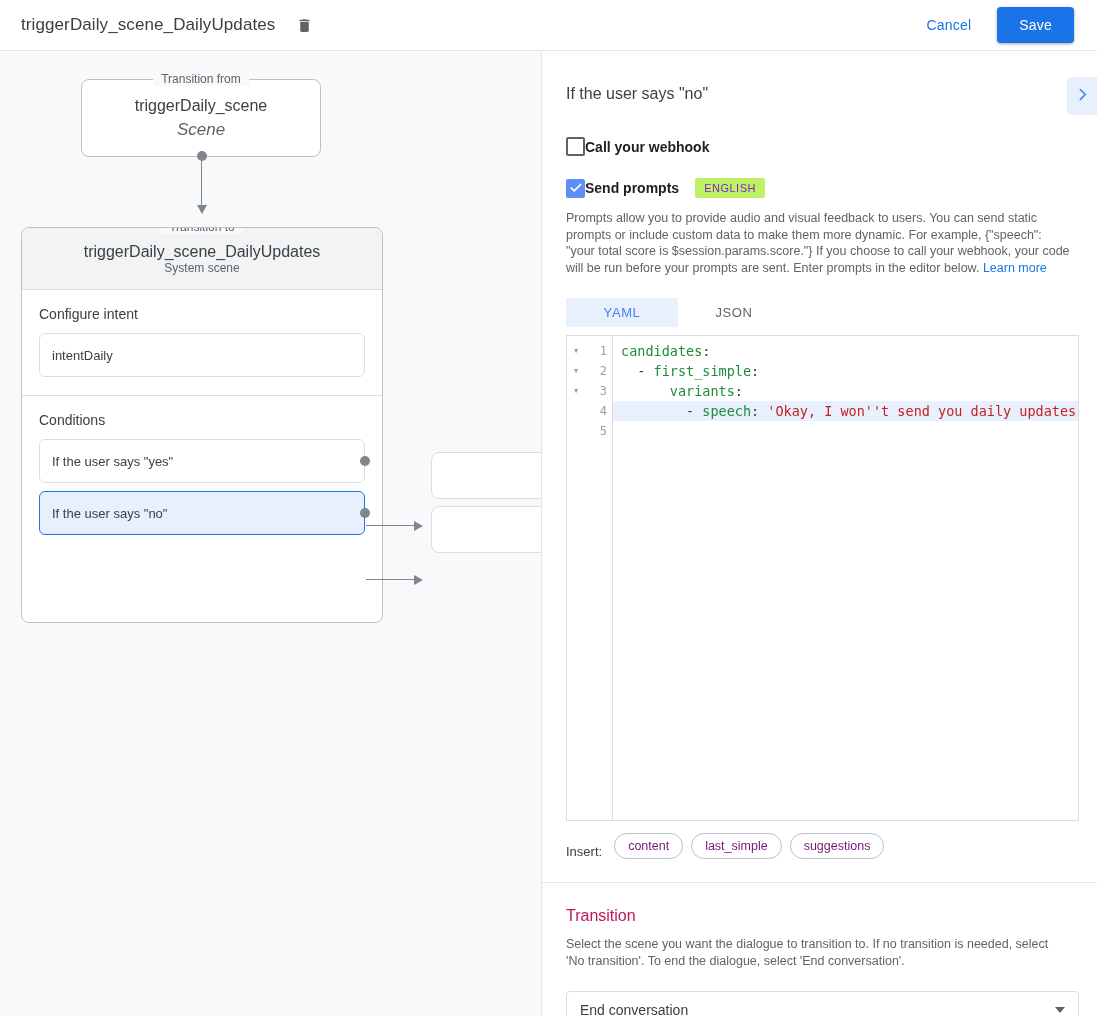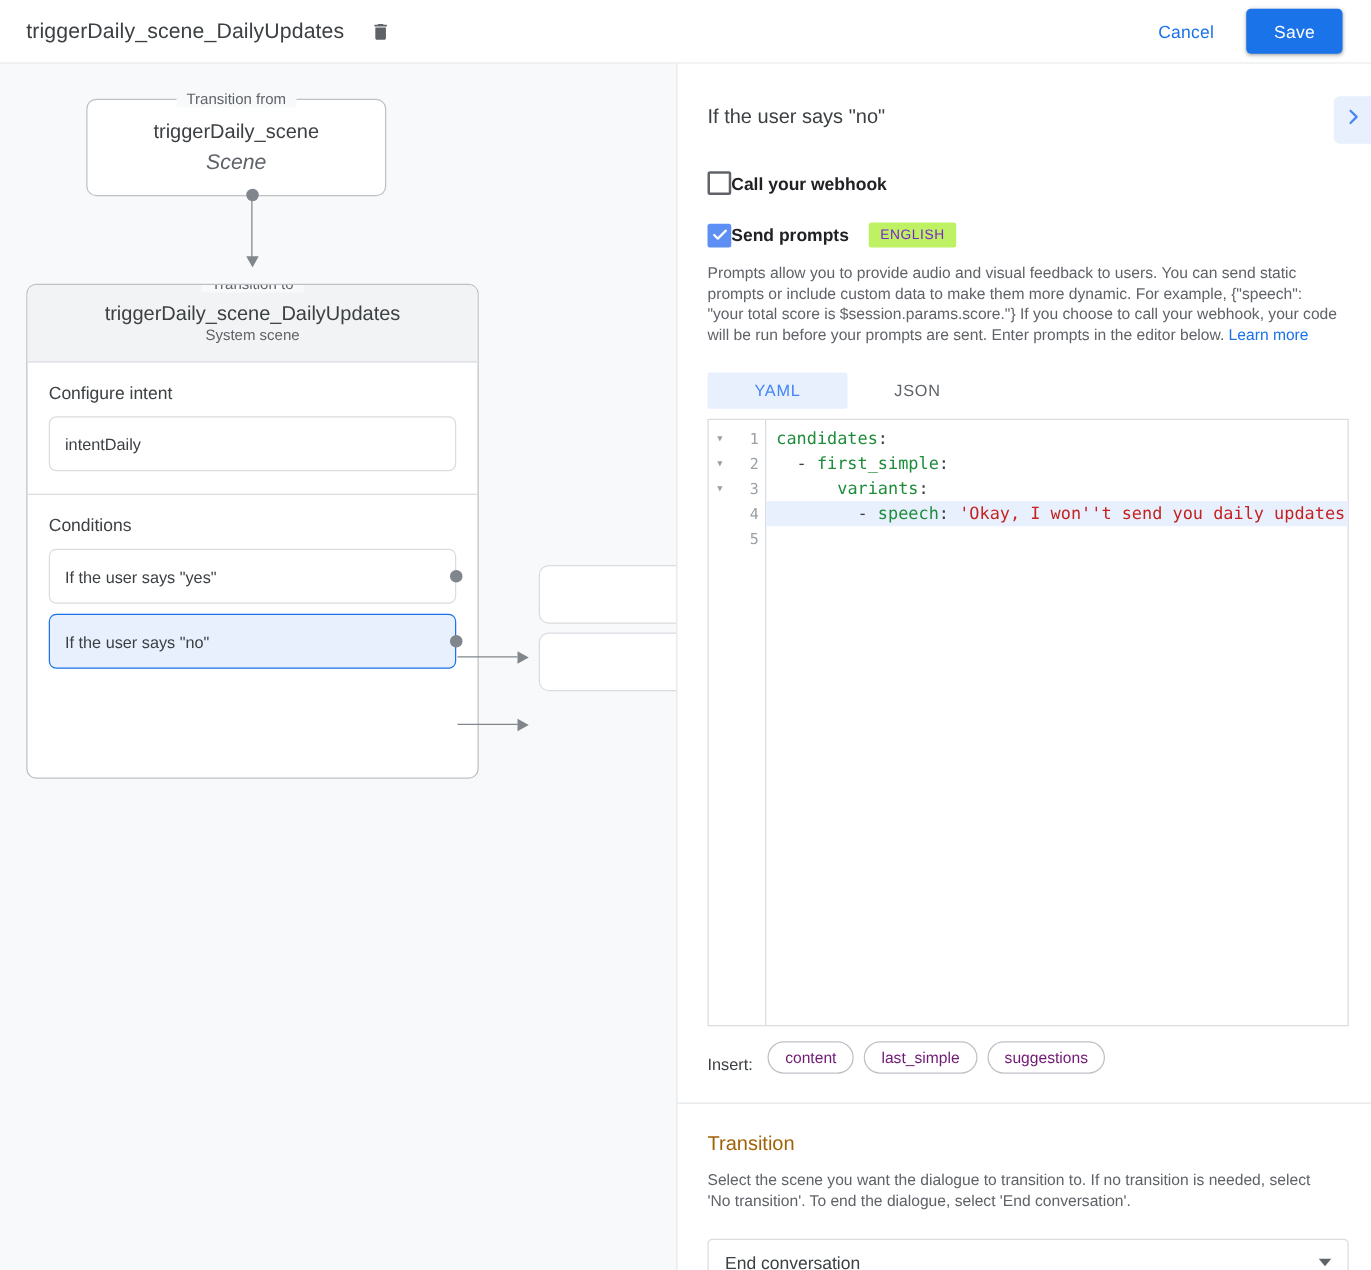--- a/index.html
+++ b/index.html
@@ -56,21 +56,21 @@
     border-radius: 8px;
   }
   .fieldset-legend {
     position: absolute; top: -8px; left: 50%; transform: translateX(-50%);
     background: #f8f9fa; padding: 0 8px; font-size: 12px; color: #5f6368;
     white-space: nowrap;
   }
 
   
   #node-from {
-    left: 69px; top: 28px; width: 240px; height: 78px;
+    left: 81px; top: 28px; width: 240px; height: 78px;
     display: flex; flex-direction: column; align-items: center; justify-content: center;
   }
   #node-from .node-title { font-size: 16px; color: #3c4043; }
   #node-from .node-sub { font-size: 17px; color: #5f6368; margin-top: 5px; font-style: italic; }
 
   
   .arrow-wrap { position: absolute; left: 196px; top: 100px; width: 12px; height: 70px; }
   .arrow-dot {
     position: absolute; left: 1px; top: 0; width: 10px; height: 10px;
     border-radius: 50%; background: #80868b;
@@ -210,21 +210,21 @@
   .insert-label { font-size: 13px; color: #3c4043; margin-right: 12px; }
   .chip {
     border: 1px solid #bdc1c6; border-radius: 13px; height: 26px;
     display: flex; align-items: center; padding: 0 13px;
     font-size: 12.5px; color: #701a75; margin-right: 8px; cursor: pointer;
     background: #fff;
   }
 
   .panel-divider { margin-top: 23px; height: 1px; background: #e4e6e9; }
 
-  .transition-title { margin: 24px 0 0 24px; font-size: 16px; color: #a16207; }
+  .transition-title { margin: 24px 0 0 24px; font-size: 16px; color: #be185d; }
   .transition-desc {
     margin: 11px 24px 0 24px; font-size: 12.5px; line-height: 16.5px; color: #5f6368;
     max-width: 500px;
   }
   .select-box {
     margin: 22px 18px 0 24px; height: 38px; border: 1px solid #dadce0;
     border-radius: 4px; display: flex; align-items: center; padding: 0 13px;
     font-size: 14px; color: #3c4043; cursor: pointer; background: #fff;
   }
   .select-box .caret {

